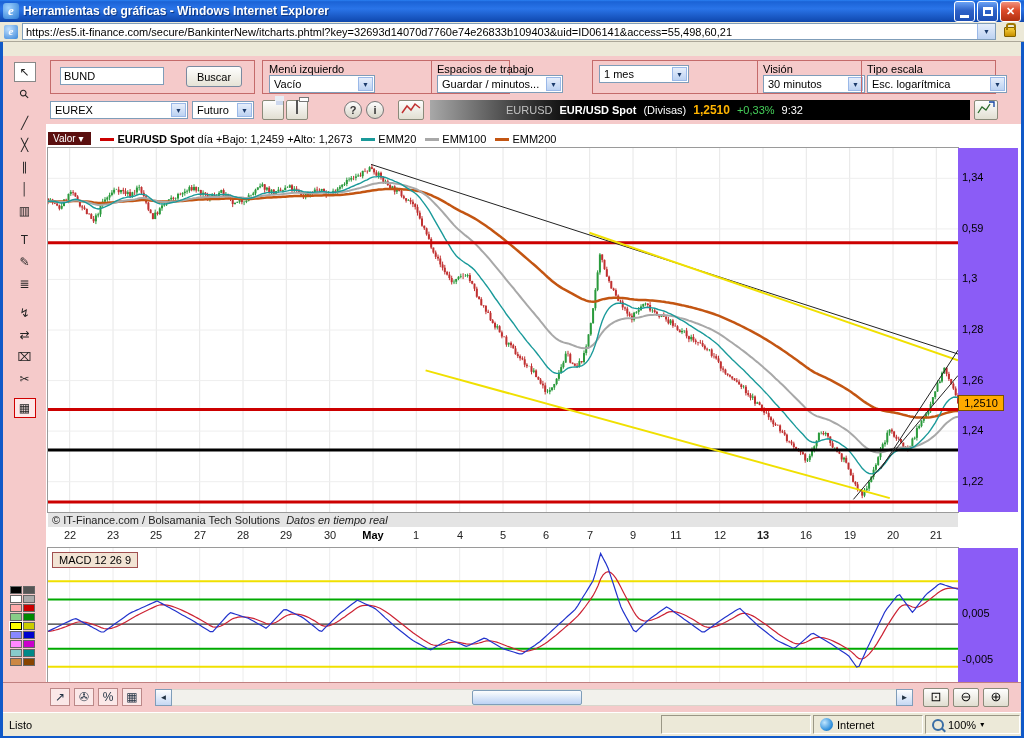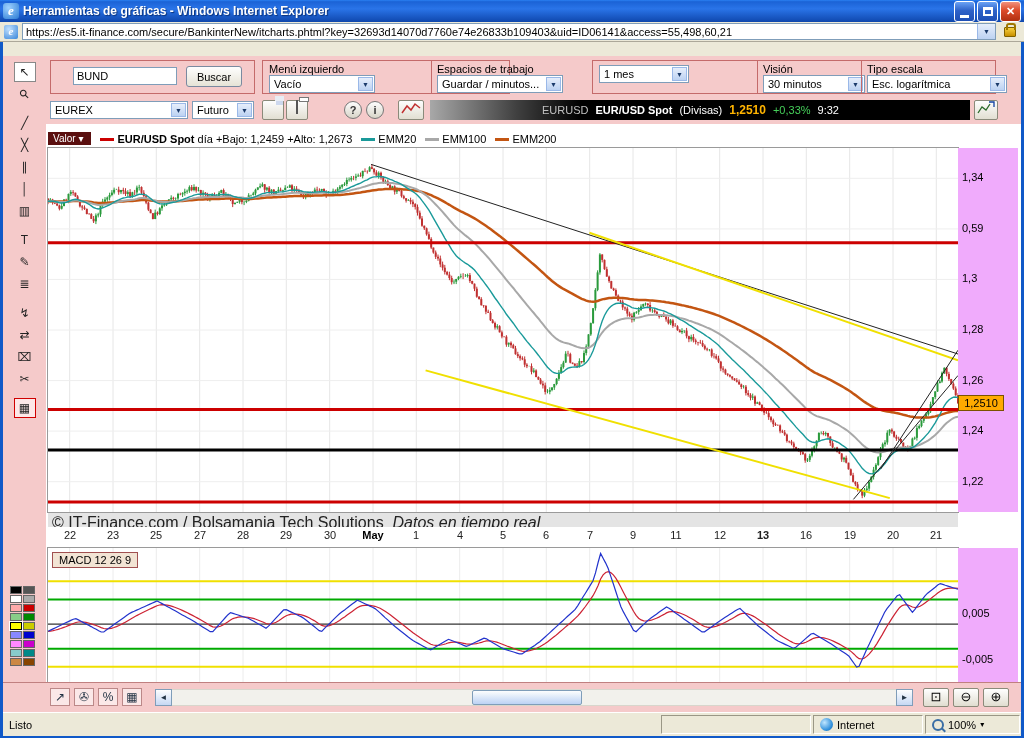--- a/index.html
+++ b/index.html
@@ -33,45 +33,45 @@
 .xpbtn{background:linear-gradient(180deg,#fefefe,#e6e3d6);border:1px solid #7a8aa0;border-radius:3px;font-size:11px;text-align:center;box-sizing:border-box;cursor:default}
 .txtin{border:1px solid #7f9db9;font-family:"Liberation Sans",sans-serif;font-size:11px;padding:1px 3px;box-sizing:border-box}
 .iconbtn{background:linear-gradient(180deg,#fdfdfd,#e2dfd2);border:1px solid #8a8a7a;border-radius:2px;box-sizing:border-box;text-align:center}
 .cbtn{width:18px;height:18px;border-radius:50%;border:1px solid #777;background:linear-gradient(#fdfdfd,#d8d5c8);text-align:center;line-height:16px;font-weight:bold;color:#333;font-size:11px;box-sizing:border-box}
 .floppy{width:13px;height:13px;background:#2b4d9b;position:relative;margin:2px auto}
 .floppy:before{content:"";position:absolute;left:3px;top:0;width:7px;height:4px;background:#cdd8ee}
 .floppy:after{content:"";position:absolute;left:2px;bottom:0;width:9px;height:5px;background:#e8ecf4}
 .printer{width:14px;height:9px;background:linear-gradient(#d8d8d8,#909090);border:1px solid #555;position:relative;margin:6px auto 0}
 .printer:before{content:"";position:absolute;left:2px;top:-4px;width:8px;height:3px;background:#fff;border:1px solid #777}
 
-.quotebar{display:flex;align-items:center;background:linear-gradient(90deg,#a8a8a8 0%,#404040 16%,#000 28%);color:#fff;padding-left:112px;box-sizing:border-box;gap:7px;white-space:nowrap;overflow:hidden}
+.quotebar{display:flex;align-items:center;background:linear-gradient(90deg,#a8a8a8 0%,#404040 16%,#000 28%);color:#fff;padding-left:76px;box-sizing:border-box;gap:7px;white-space:nowrap;overflow:hidden}
 .q-sym{color:#c0c0c0}
 .q-name{font-weight:bold}
 .q-price{color:#ffb400;font-weight:bold;font-size:12px}
 .q-chg{color:#46d05a}
 
 .sidebar{background:#f5caca}
 .tool{width:22px;height:20px;margin:2px auto 0;display:flex;align-items:center;justify-content:center;font-size:12px;color:#222;border:1px solid transparent;box-sizing:border-box}
 .tool.sel{background:#fff;border:1px solid #888}
 .tool.selred{border:1px solid #d00000;background:#fde8e8}
 .rot{display:inline-block;transform:rotate(-45deg)}
 .swatch{width:12px;height:8px;border:1px solid #666;box-sizing:border-box}
 .swsel{border:1px solid #000;outline:1px solid #fff}
 
 .legend{display:flex;align-items:center;gap:9px;background:#fff;font-size:11px;white-space:nowrap}
 .valbox{background:#5a0f0f;color:#fff;padding:1px 8px 1px 5px;font-size:10px}
 .dash{display:inline-block;width:14px;height:3px;vertical-align:middle}
 
 .plotframe{border:1px solid #9a9a9a;background:#fff;box-sizing:border-box}
-.axis{background:#f0abfc;font-size:11px}
+.axis{background:#8b5cf6;font-size:11px}
 .axis div{position:absolute;left:4px;white-space:nowrap}
 .xaxis{background:#fff}
 .xaxis span{position:absolute;top:2px;width:28px;text-align:center;color:#222}
 .badge{background:#ffaa00;border:1px solid #7a5200;text-align:center;font-size:11px;line-height:14px;box-sizing:border-box}
-.copyr{background:#e4e4e4;border-top:1px solid #9a9a9a;font-size:16px;color:#222;padding:1px 4px;box-sizing:border-box}
+.copyr{background:#e4e4e4;border-top:1px solid #9a9a9a;font-size:11px;color:#222;padding:1px 4px;box-sizing:border-box}
 .macdlbl{background:#f2e4d4;border:1px solid #a05050;padding:1px 6px;font-size:11px}
 
 .bband{background:#f5caca;border-top:1px solid #c08080}
 .bicon{width:20px;height:18px;display:inline-flex;align-items:center;justify-content:center;font-size:12px;color:#234;background:#fbe8e8;border:1px solid #b88;box-sizing:border-box;margin-right:4px}
 .sbar{display:flex;height:17px}
 .sbtn{width:17px;height:17px;background:linear-gradient(#fdfefe,#c6d8f4);border:1px solid #7f9db9;box-sizing:border-box;font-size:8px;color:#234;display:flex;align-items:center;justify-content:center}
 .strack{flex:1;background:#f2f1ec;position:relative;border-top:1px solid #d8d6cc;border-bottom:1px solid #d8d6cc}
 .sthumb{position:absolute;top:0;height:15px;background:linear-gradient(#fdfefe,#bcd2f4);border:1px solid #7f9db9;box-sizing:border-box;border-radius:2px}
 .zb{width:26px;height:19px;background:linear-gradient(#fff,#e0ddd0);border:1px solid #8a8a7a;border-radius:2px;font-size:13px;line-height:16px;text-align:center;display:inline-block;box-sizing:border-box;margin-left:4px}
 
@@ -182,21 +182,21 @@
         <div class="swatch" style="background: rgb(136, 204, 204);"></div>
         <div class="swatch" style="background: rgb(0, 136, 136);"></div>
         <div class="swatch" style="background: rgb(204, 136, 68);"></div>
         <div class="swatch" style="background: rgb(136, 68, 0);"></div>
       </div>
   </div>
 
   <div class="abs pink" style="left:46px;top:56px;width:975px;height:68px;border-bottom:1px solid #b08080"></div>
 
   <div class="abs grp" style="left:50px;top:60px;width:205px;height:34px">
-    <input class="txtin abs" style="left: 22px; top: 6px; width: 104px; height: 18px;" value="BUND">
+    <input class="txtin abs" style="left: 9px; top: 6px; width: 104px; height: 18px;" value="BUND">
     <button class="xpbtn abs" style="left:135px;top:5px;width:56px;height:21px">Buscar</button>
   </div>
 
   <div class="abs grp" style="left:262px;top:60px;width:248px;height:34px">
     <span class="lbl" style="left:6px;top:2px">Menú izquierdo</span>
     <div class="dd" style="left:6px;top:14px;width:106px"><span>Vacío</span></div>
     <div class="abs" style="left:168px;top:0;width:1px;height:32px;background:#c46a6a"></div>
     <span class="lbl" style="left:174px;top:2px">Espacios de trabajo</span>
     <div class="dd" style="left:174px;top:14px;width:126px"><span>Guardar / minutos...</span></div>
   </div>

